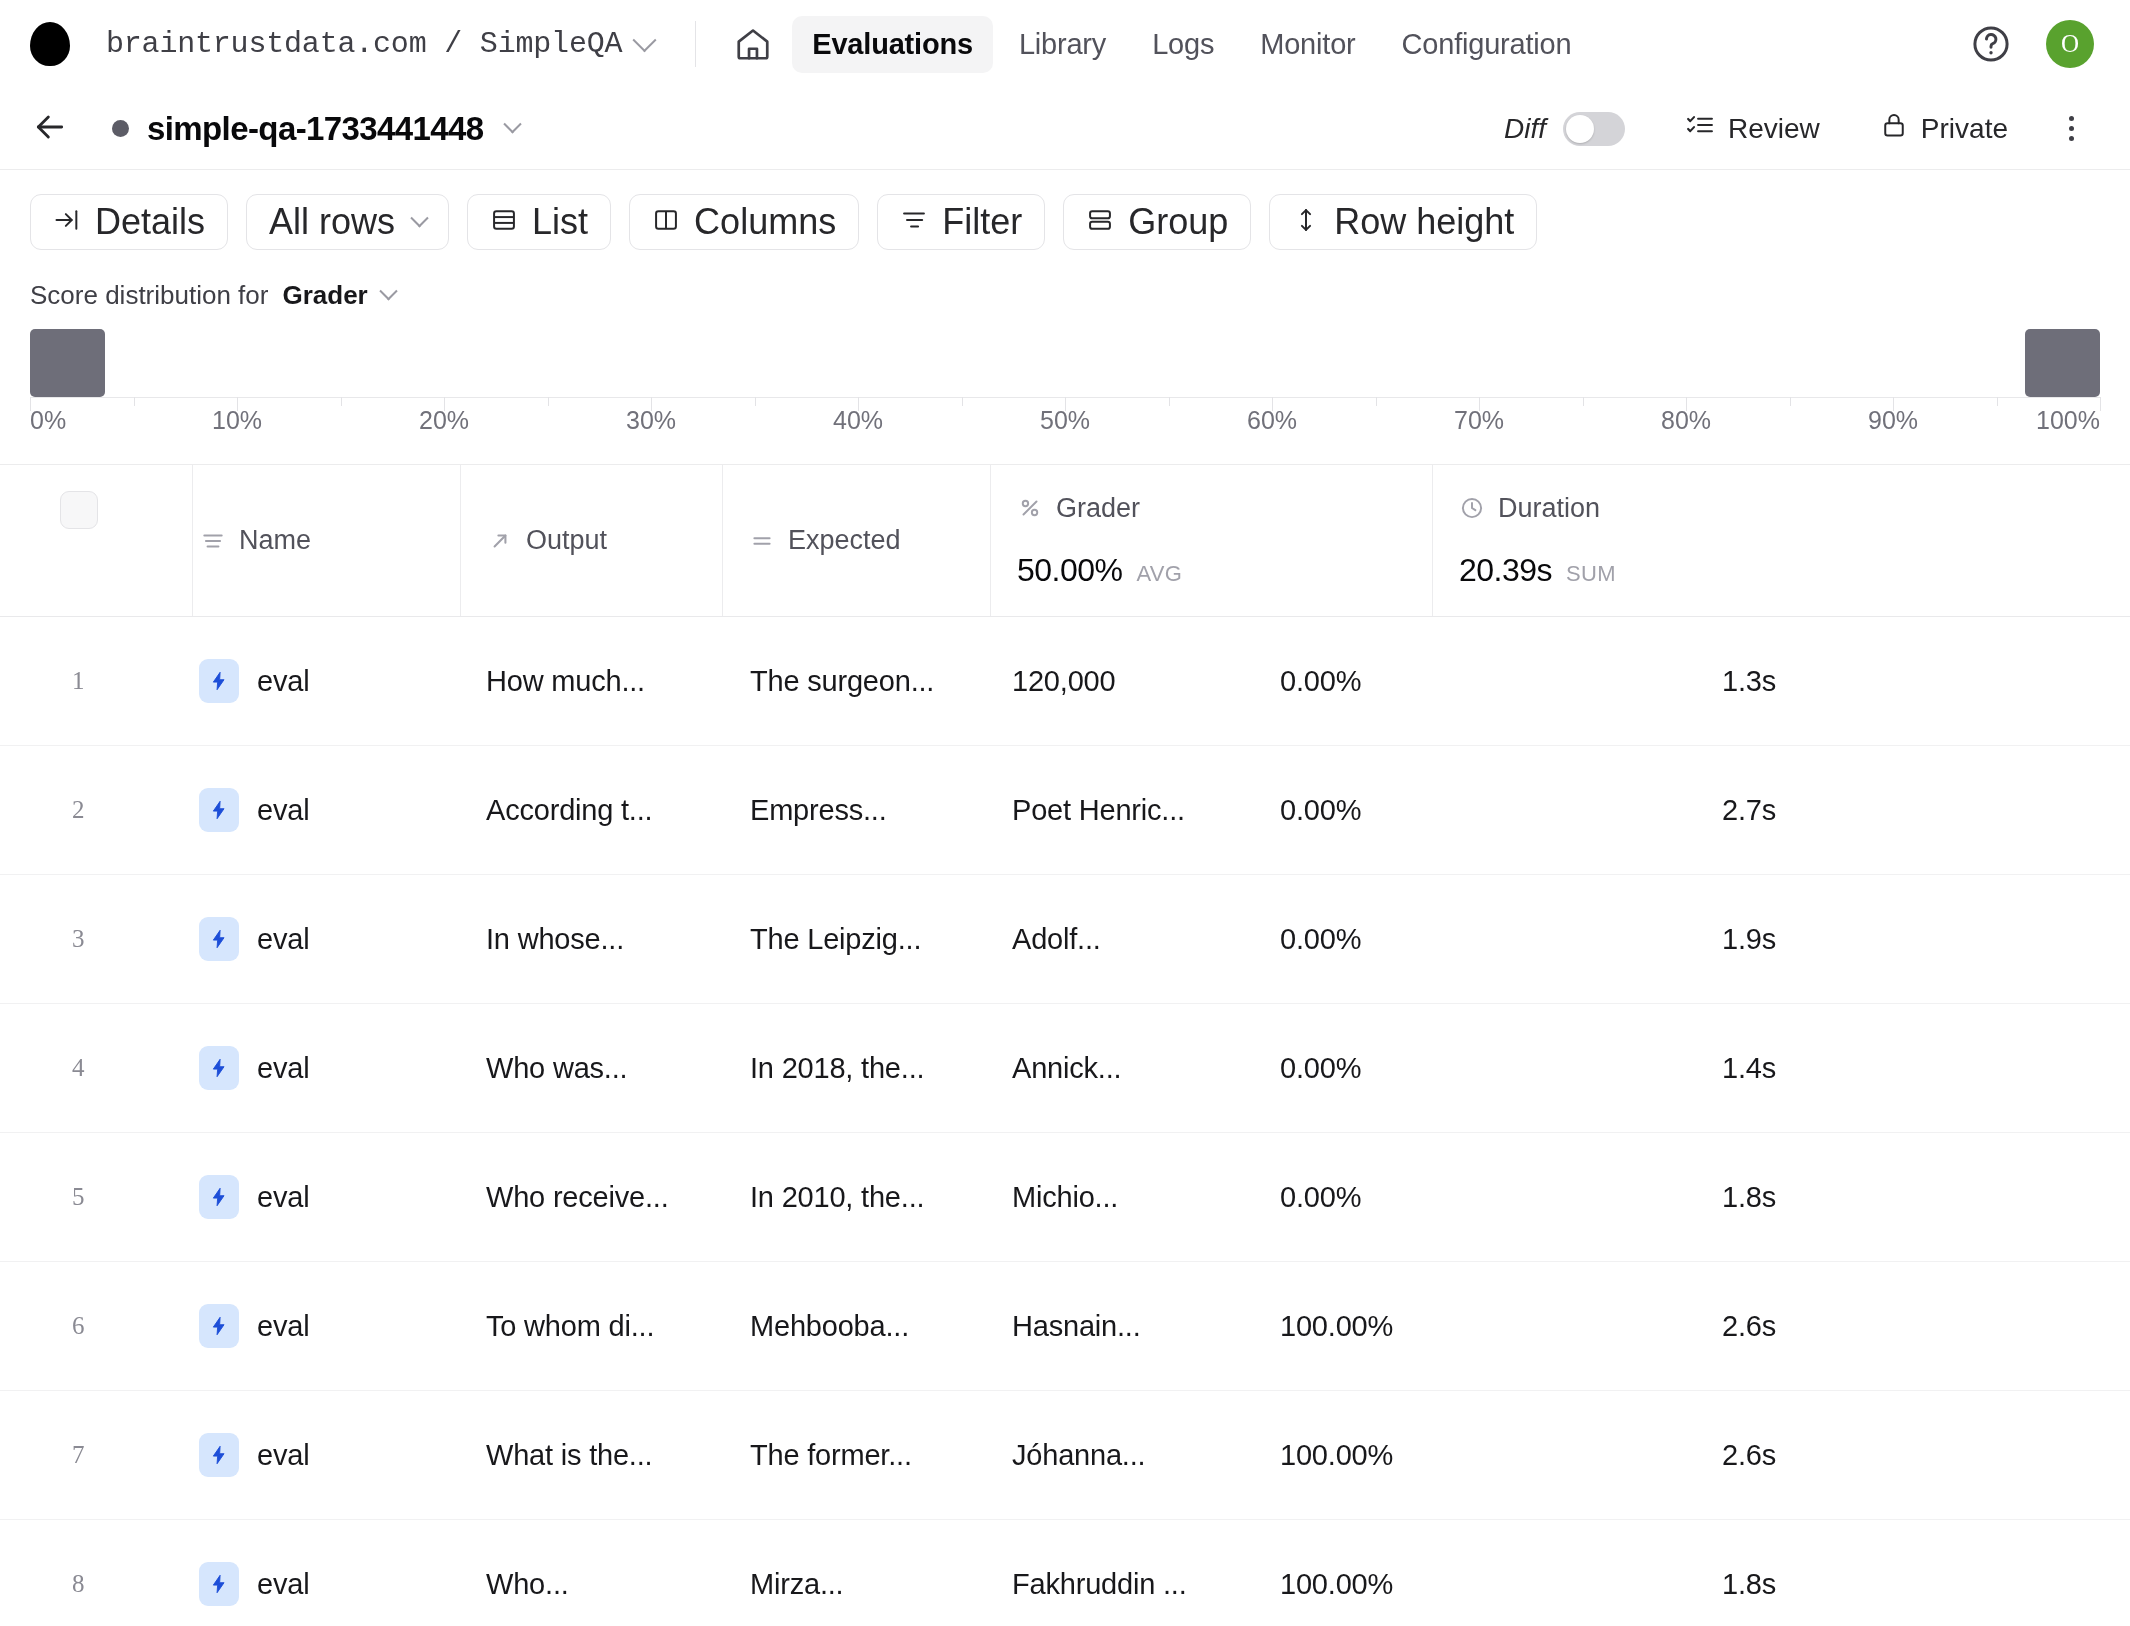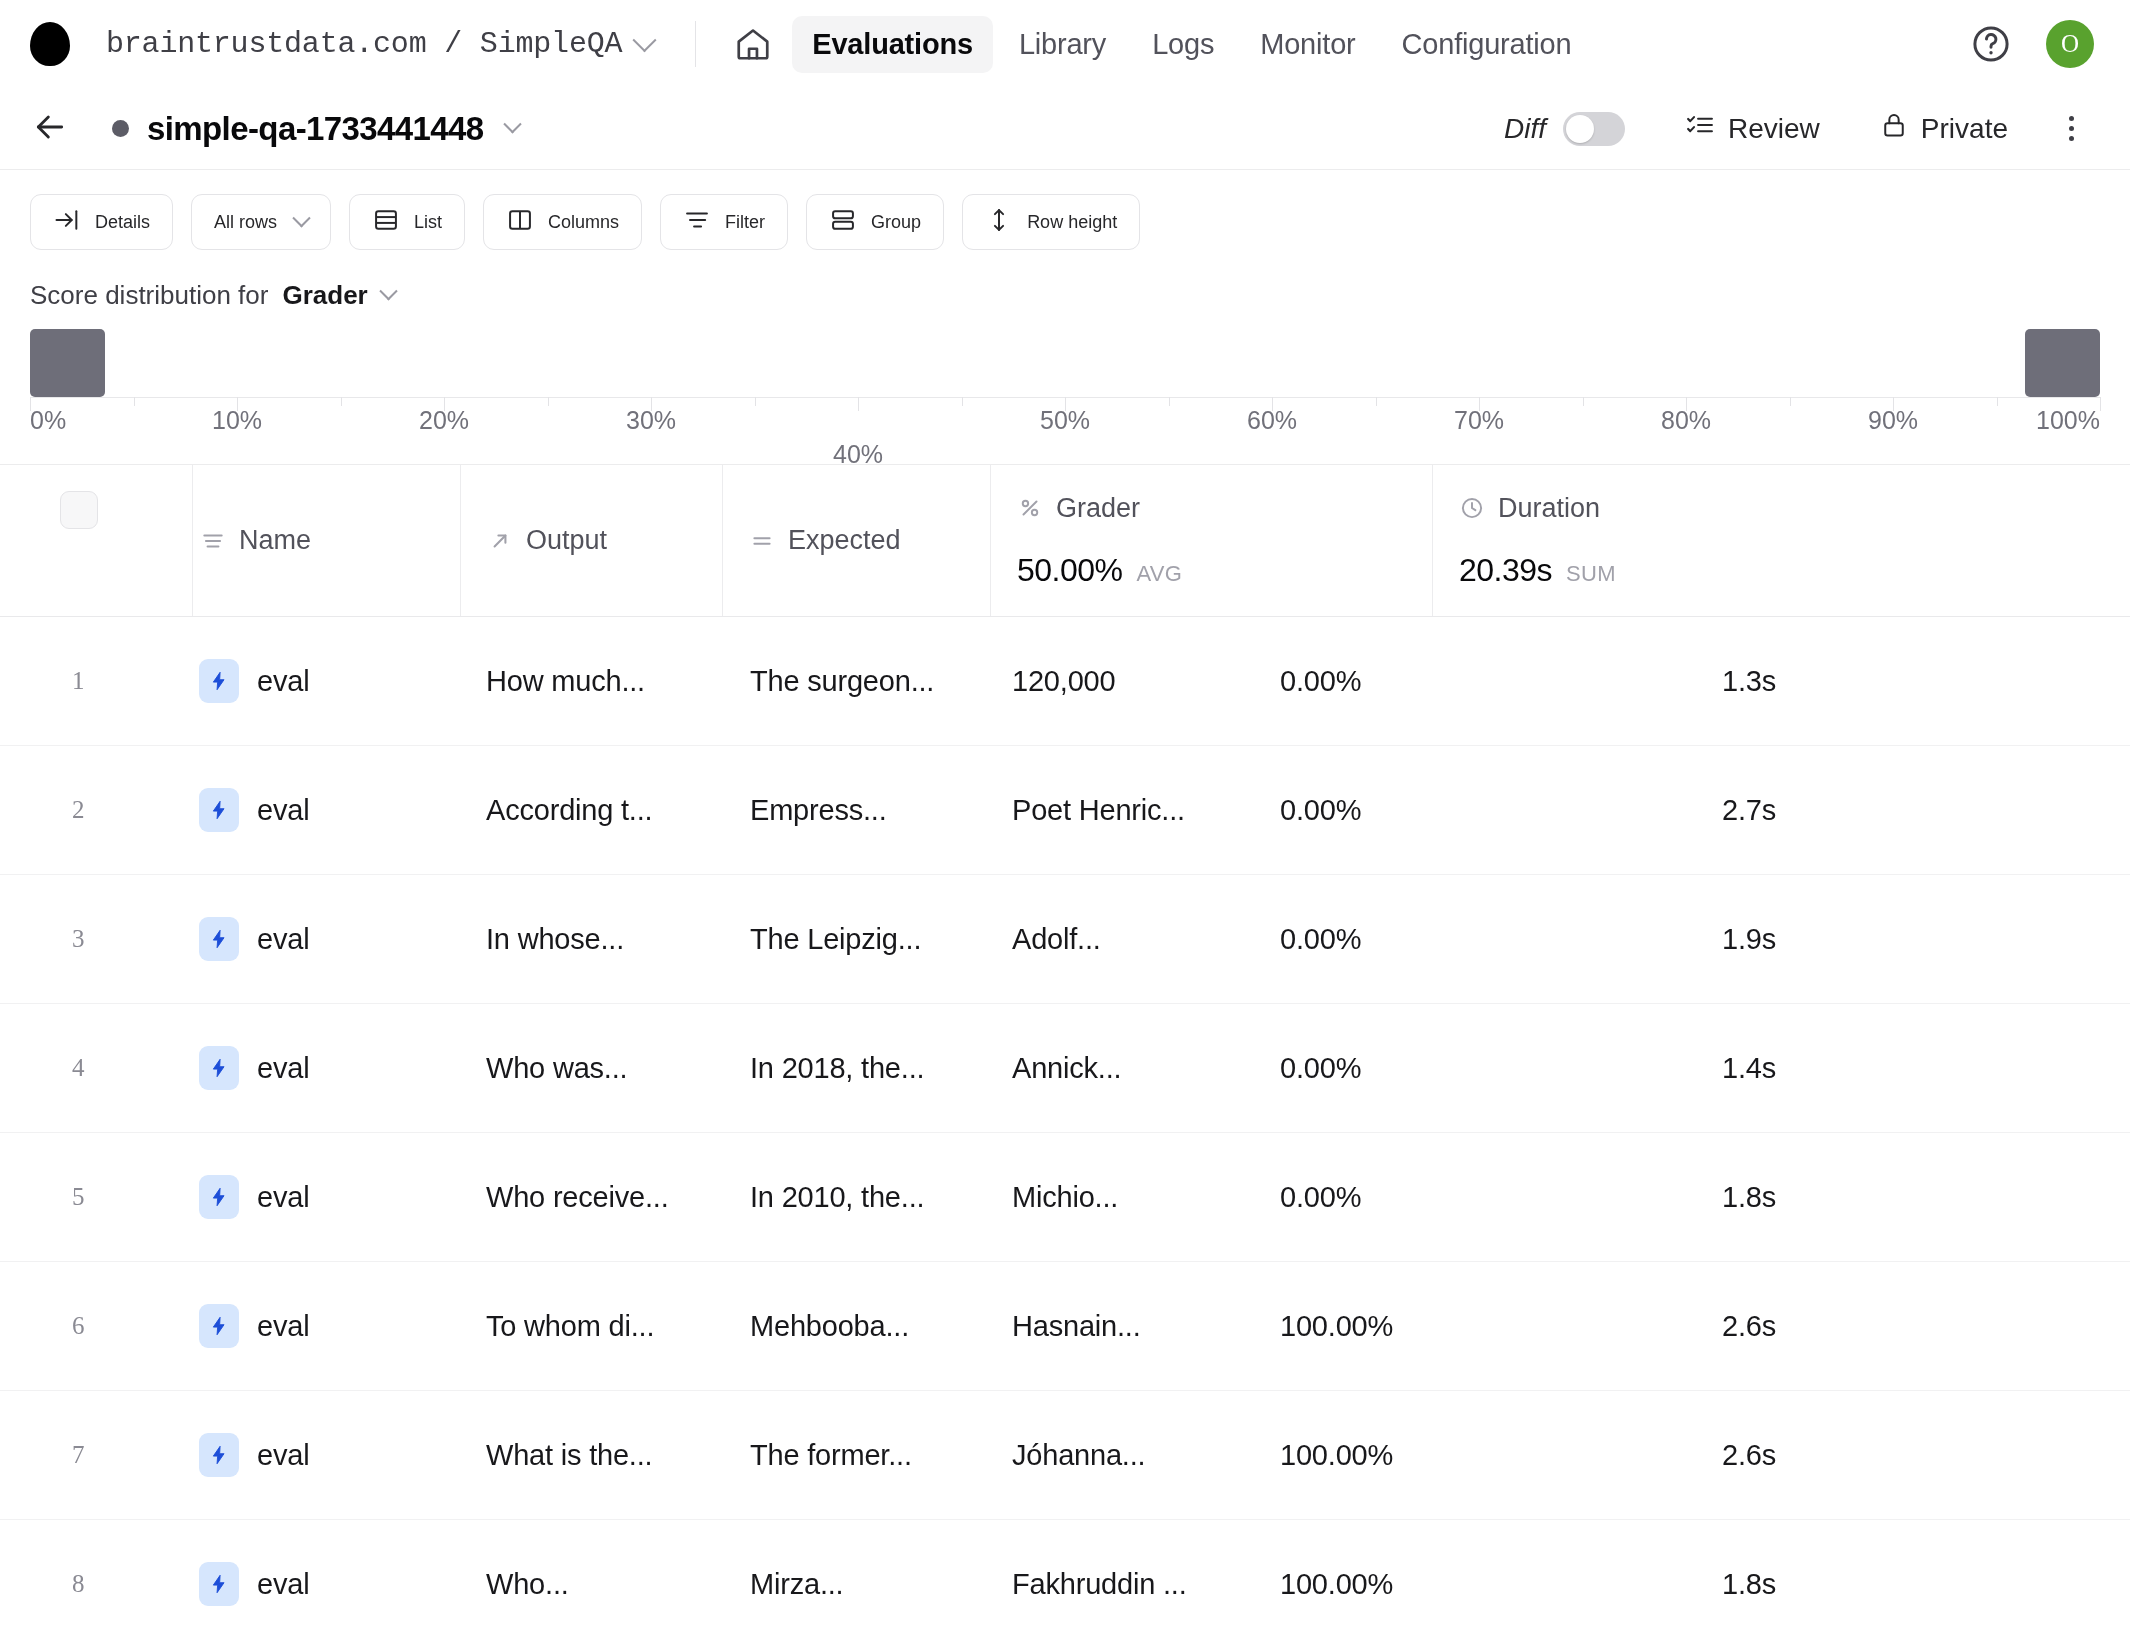--- a/index.html
+++ b/index.html
@@ -140,21 +140,21 @@
   .toolbar {
     display: flex; align-items: center; gap: 18px;
     padding: 24px 30px 18px 30px;
   }
   .tbtn {
     display: flex; align-items: center; gap: 14px;
     height: 56px; padding: 0 22px;
     border: 1px solid #e4e4e7;
     border-radius: 11px;
     background: #fff;
-    font-size: 18px; color: #27272a;
+    font-size: 36px; color: #27272a;
     white-space: nowrap;
   }
 
   
   .score-head {
     display: flex; align-items: center; gap: 14px;
     padding: 12px 30px 0 30px;
     font-size: 26px; color: #3f3f46;
   }
   .score-head .strong { font-weight: bold; color: #18181b; }
@@ -445,21 +445,21 @@
       <div class="tick minor" style="left: 65%;"></div>
       <div class="tick minor" style="left: 75%;"></div>
       <div class="tick minor" style="left: 85%;"></div>
       <div class="tick minor" style="left: 95%;"></div>
     </div>
   <div class="ticklabels" id="ticklabels">
       <span class="ticklabel first" style="left: 0%;">0%</span>
       <span class="ticklabel" style="left: 10%;">10%</span>
       <span class="ticklabel" style="left: 20%;">20%</span>
       <span class="ticklabel" style="left: 30%;">30%</span>
-      <span class="ticklabel" style="left: 40%; margin-top: 34px;">40%</span>
+      <span class="ticklabel" style="left: 40%;">40%</span>
       <span class="ticklabel" style="left: 50%;">50%</span>
       <span class="ticklabel" style="left: 60%;">60%</span>
       <span class="ticklabel" style="left: 70%;">70%</span>
       <span class="ticklabel" style="left: 80%;">80%</span>
       <span class="ticklabel" style="left: 90%;">90%</span>
       <span class="ticklabel last" style="left: 100%;">100%</span>
     </div>
 </div>
 
 <div class="table">

